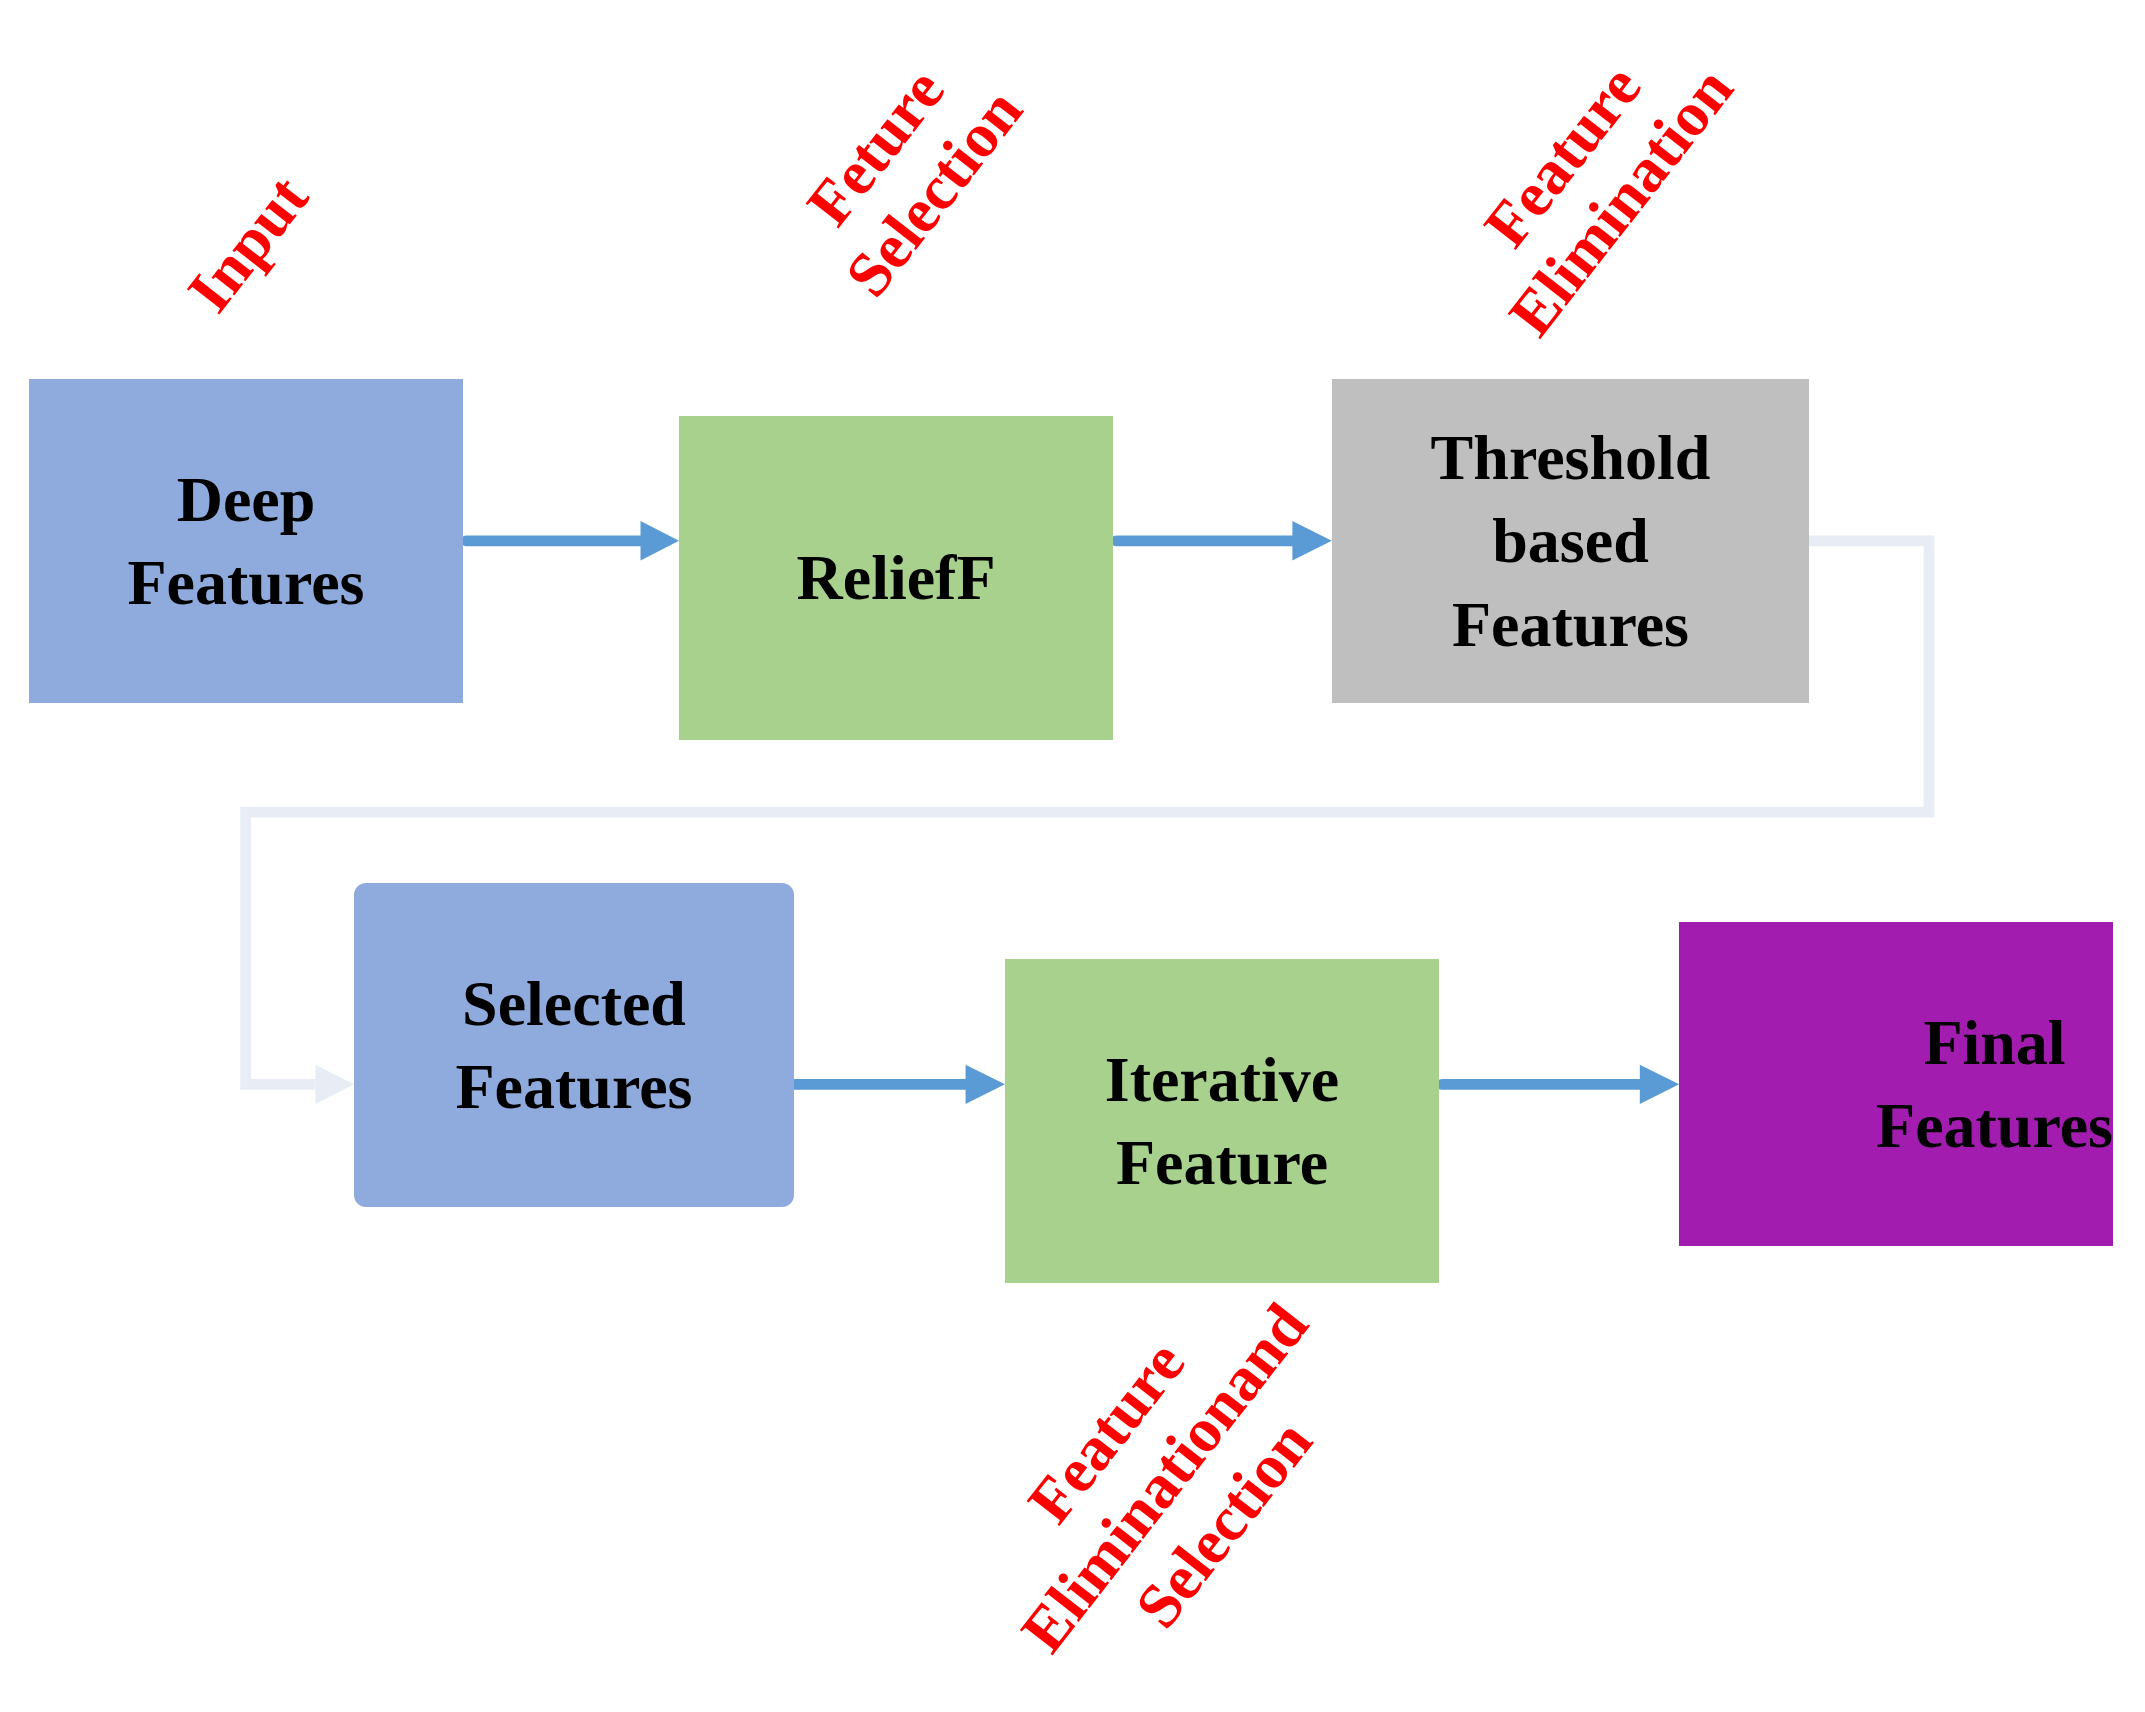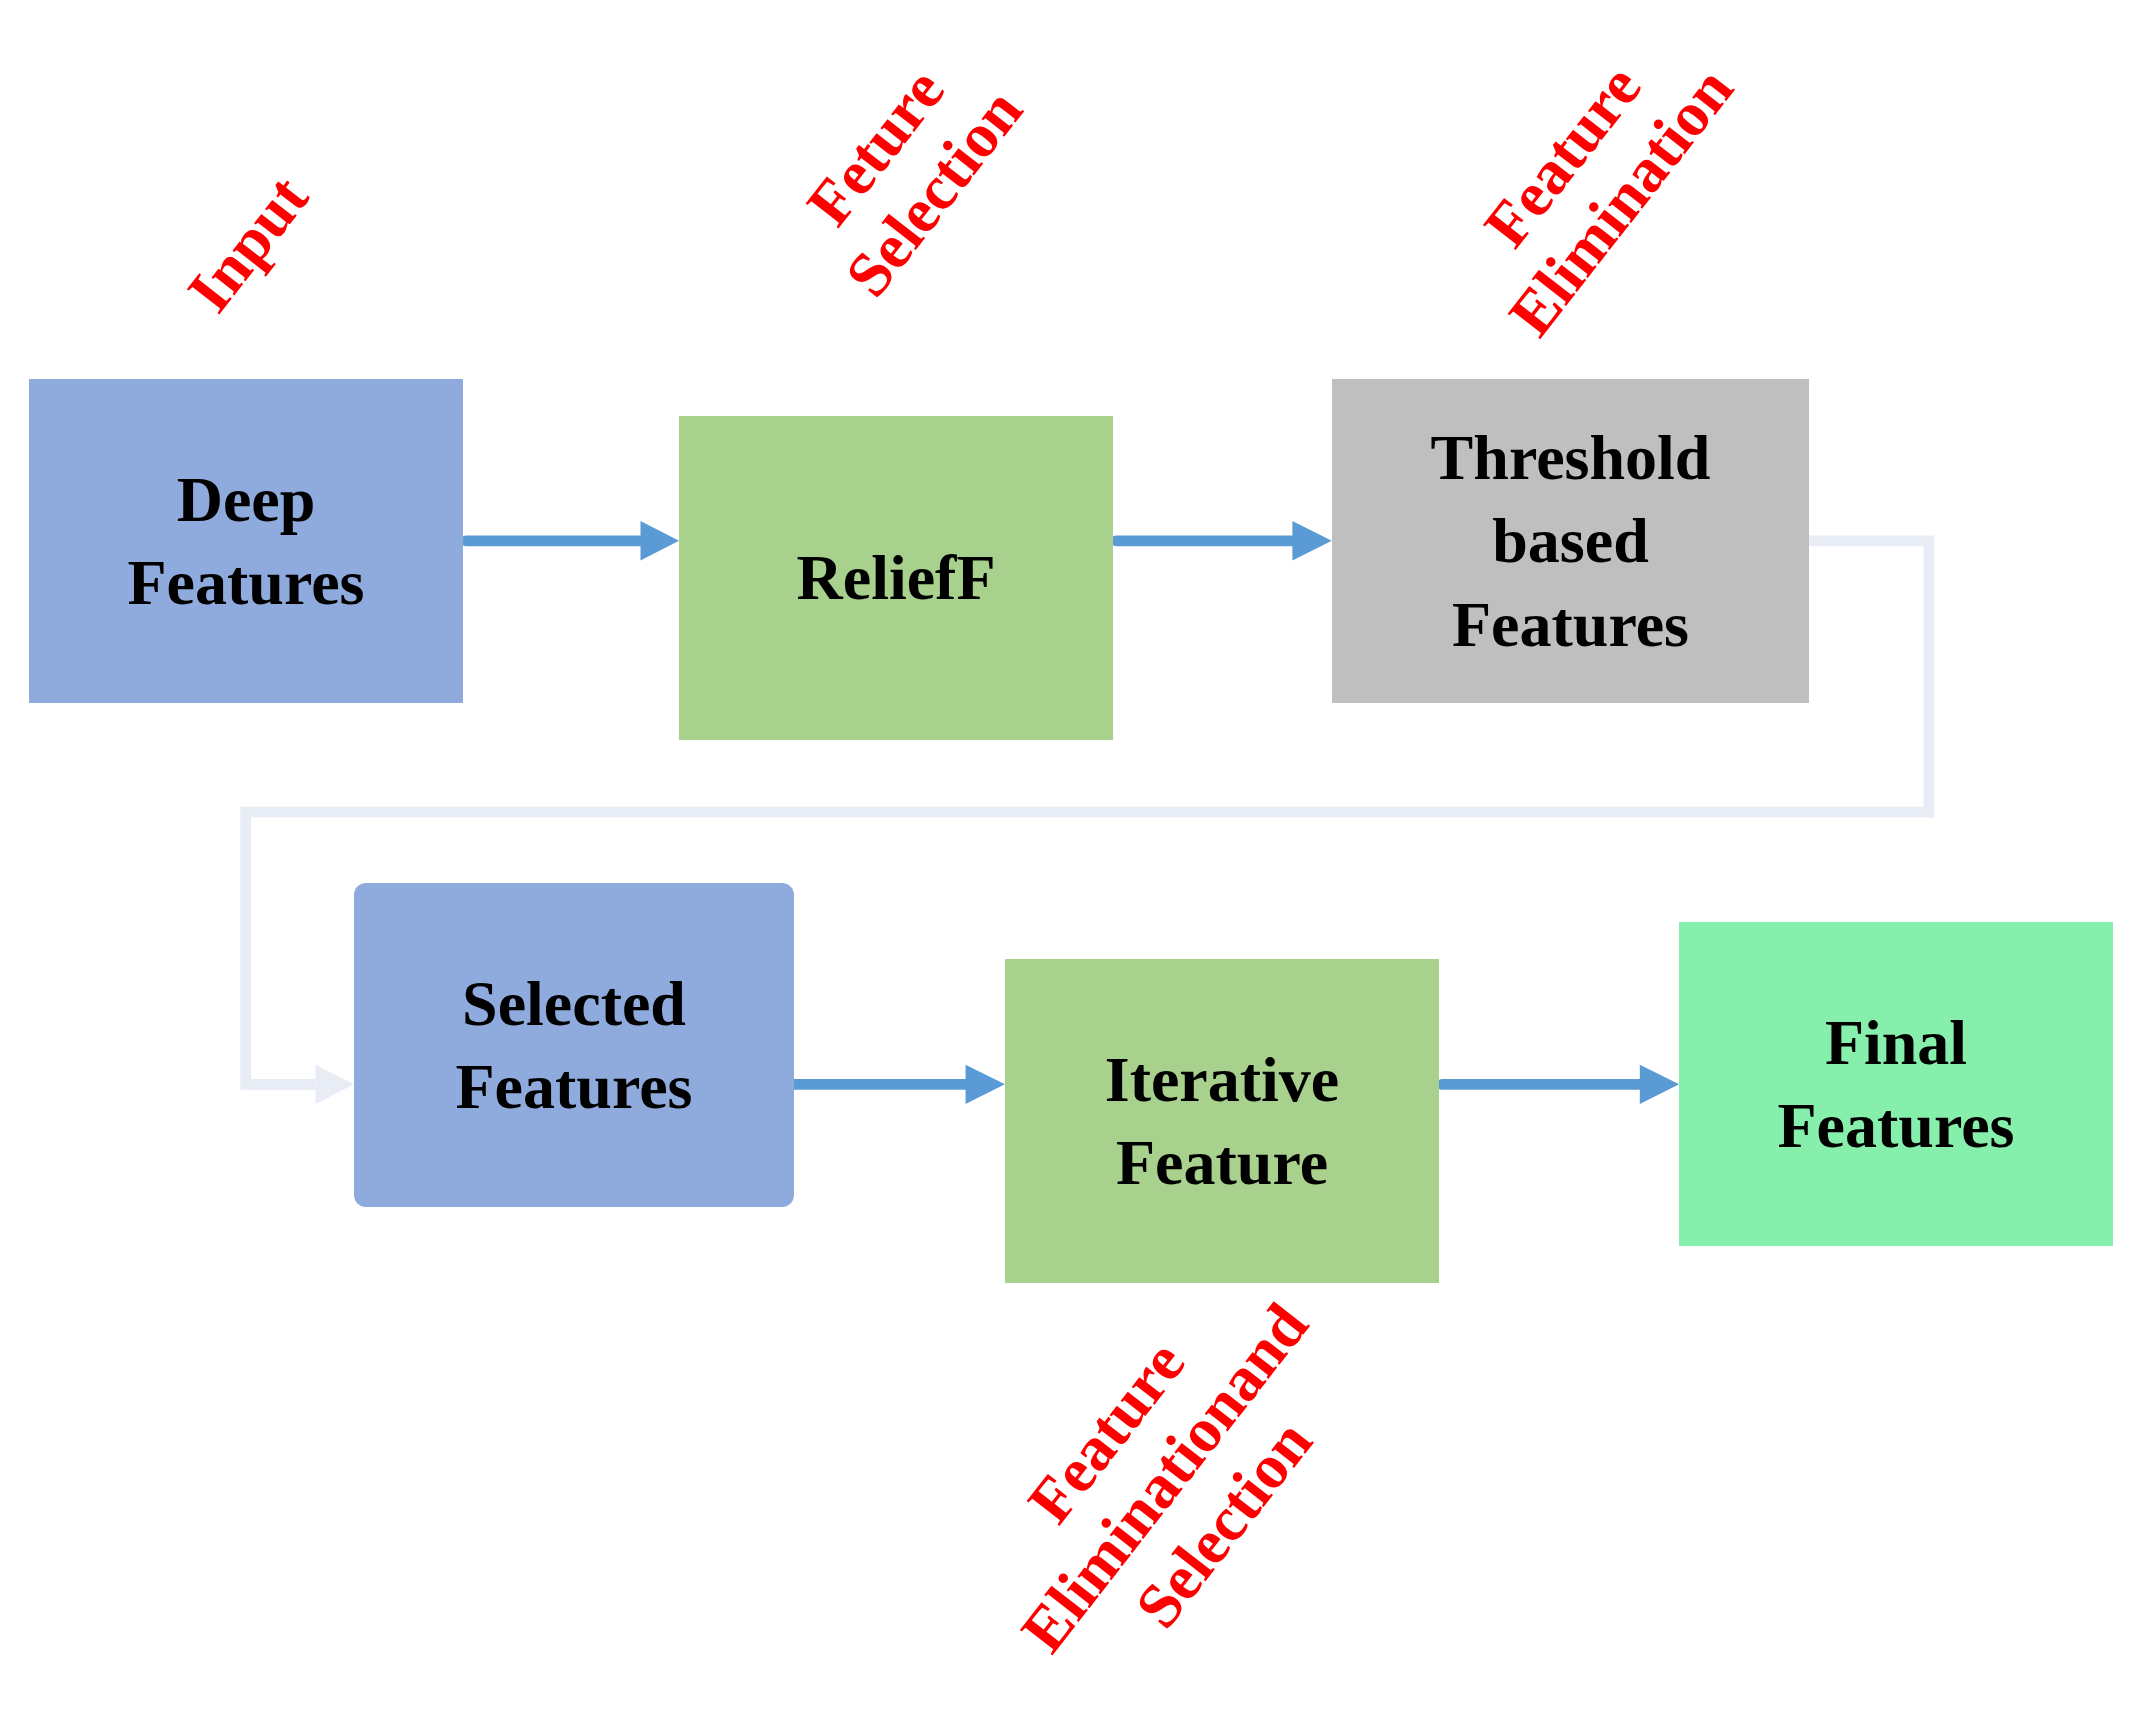--- a/index.html
+++ b/index.html
@@ -32,21 +32,21 @@
   .box .label {
     font-weight: 700;
     font-size: 64px;
     line-height: 1.3;
     color: #000000;
     white-space: pre-line;
   }
   .box-blue   { background: #8FAADC; }
   .box-green  { background: #A9D18E; margin-top: 37px; }
   .box-gray   { background: #BFBFBF; }
-  .box-orange { background: #86efac; }
+  .box-orange { background: #a21caf; justify-content: flex-end; }
 
   #box-deep      { left: 29px;   top: 379px;  width: 434px; height: 324px; }
   #box-relieff   { left: 679px;  top: 379px;  width: 434px; height: 324px; }
   #box-threshold { left: 1332px; top: 379px;  width: 477px; height: 324px; }
   #box-selected  { left: 354px;  top: 883px; width: 440px; height: 324px; border-radius: 12px; }
   #box-iterative { left: 1005px; top: 922px; width: 434px; height: 324px; }
   #box-final     { left: 1679px; top: 922px; width: 434px; height: 324px; }
 
   .annotation {
     position: absolute;

